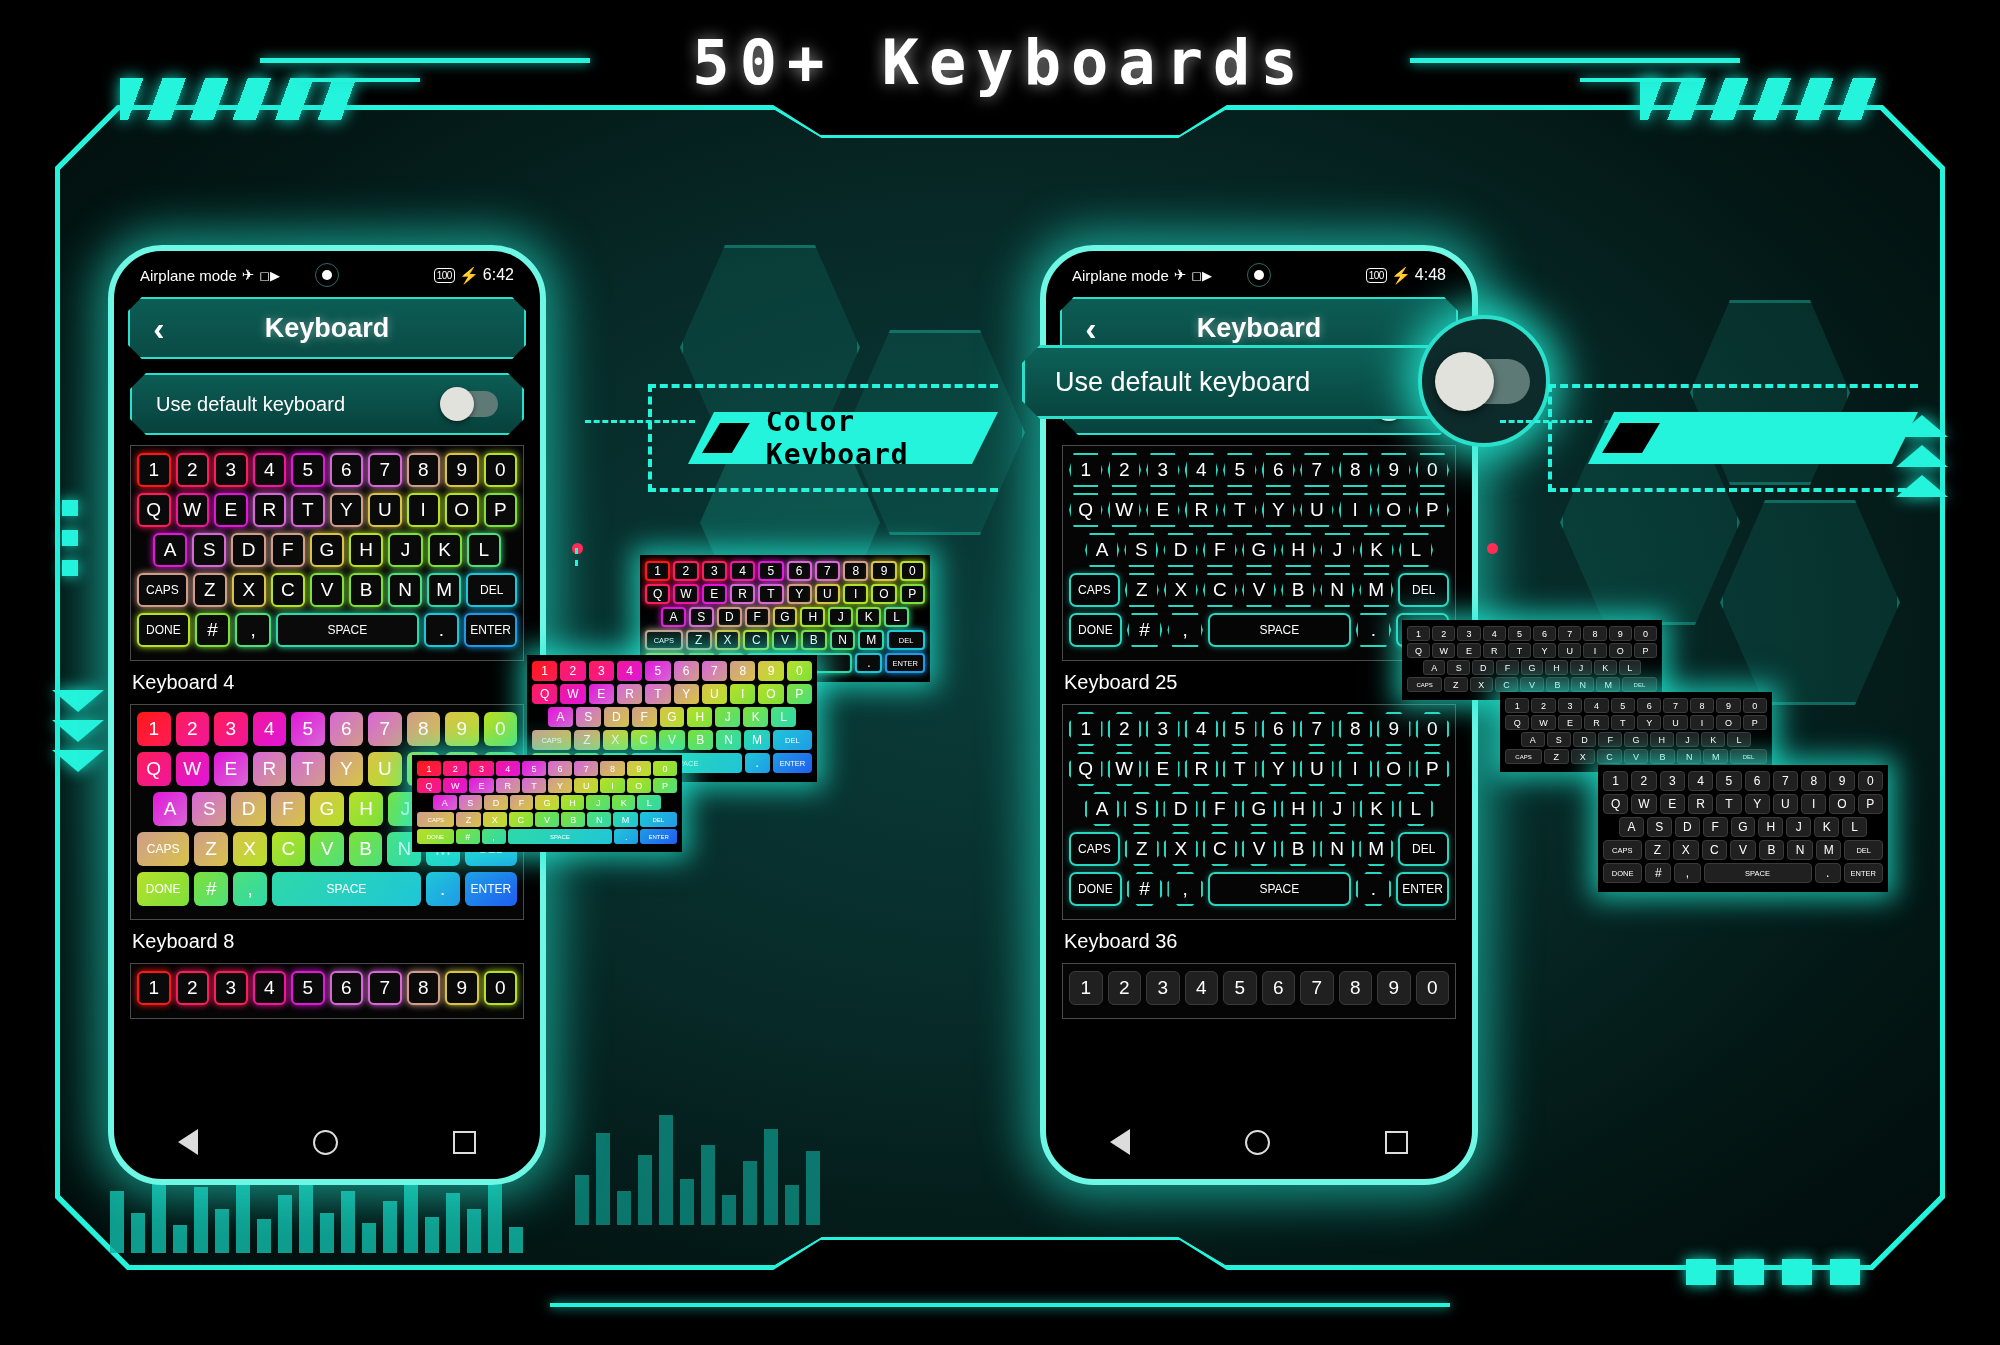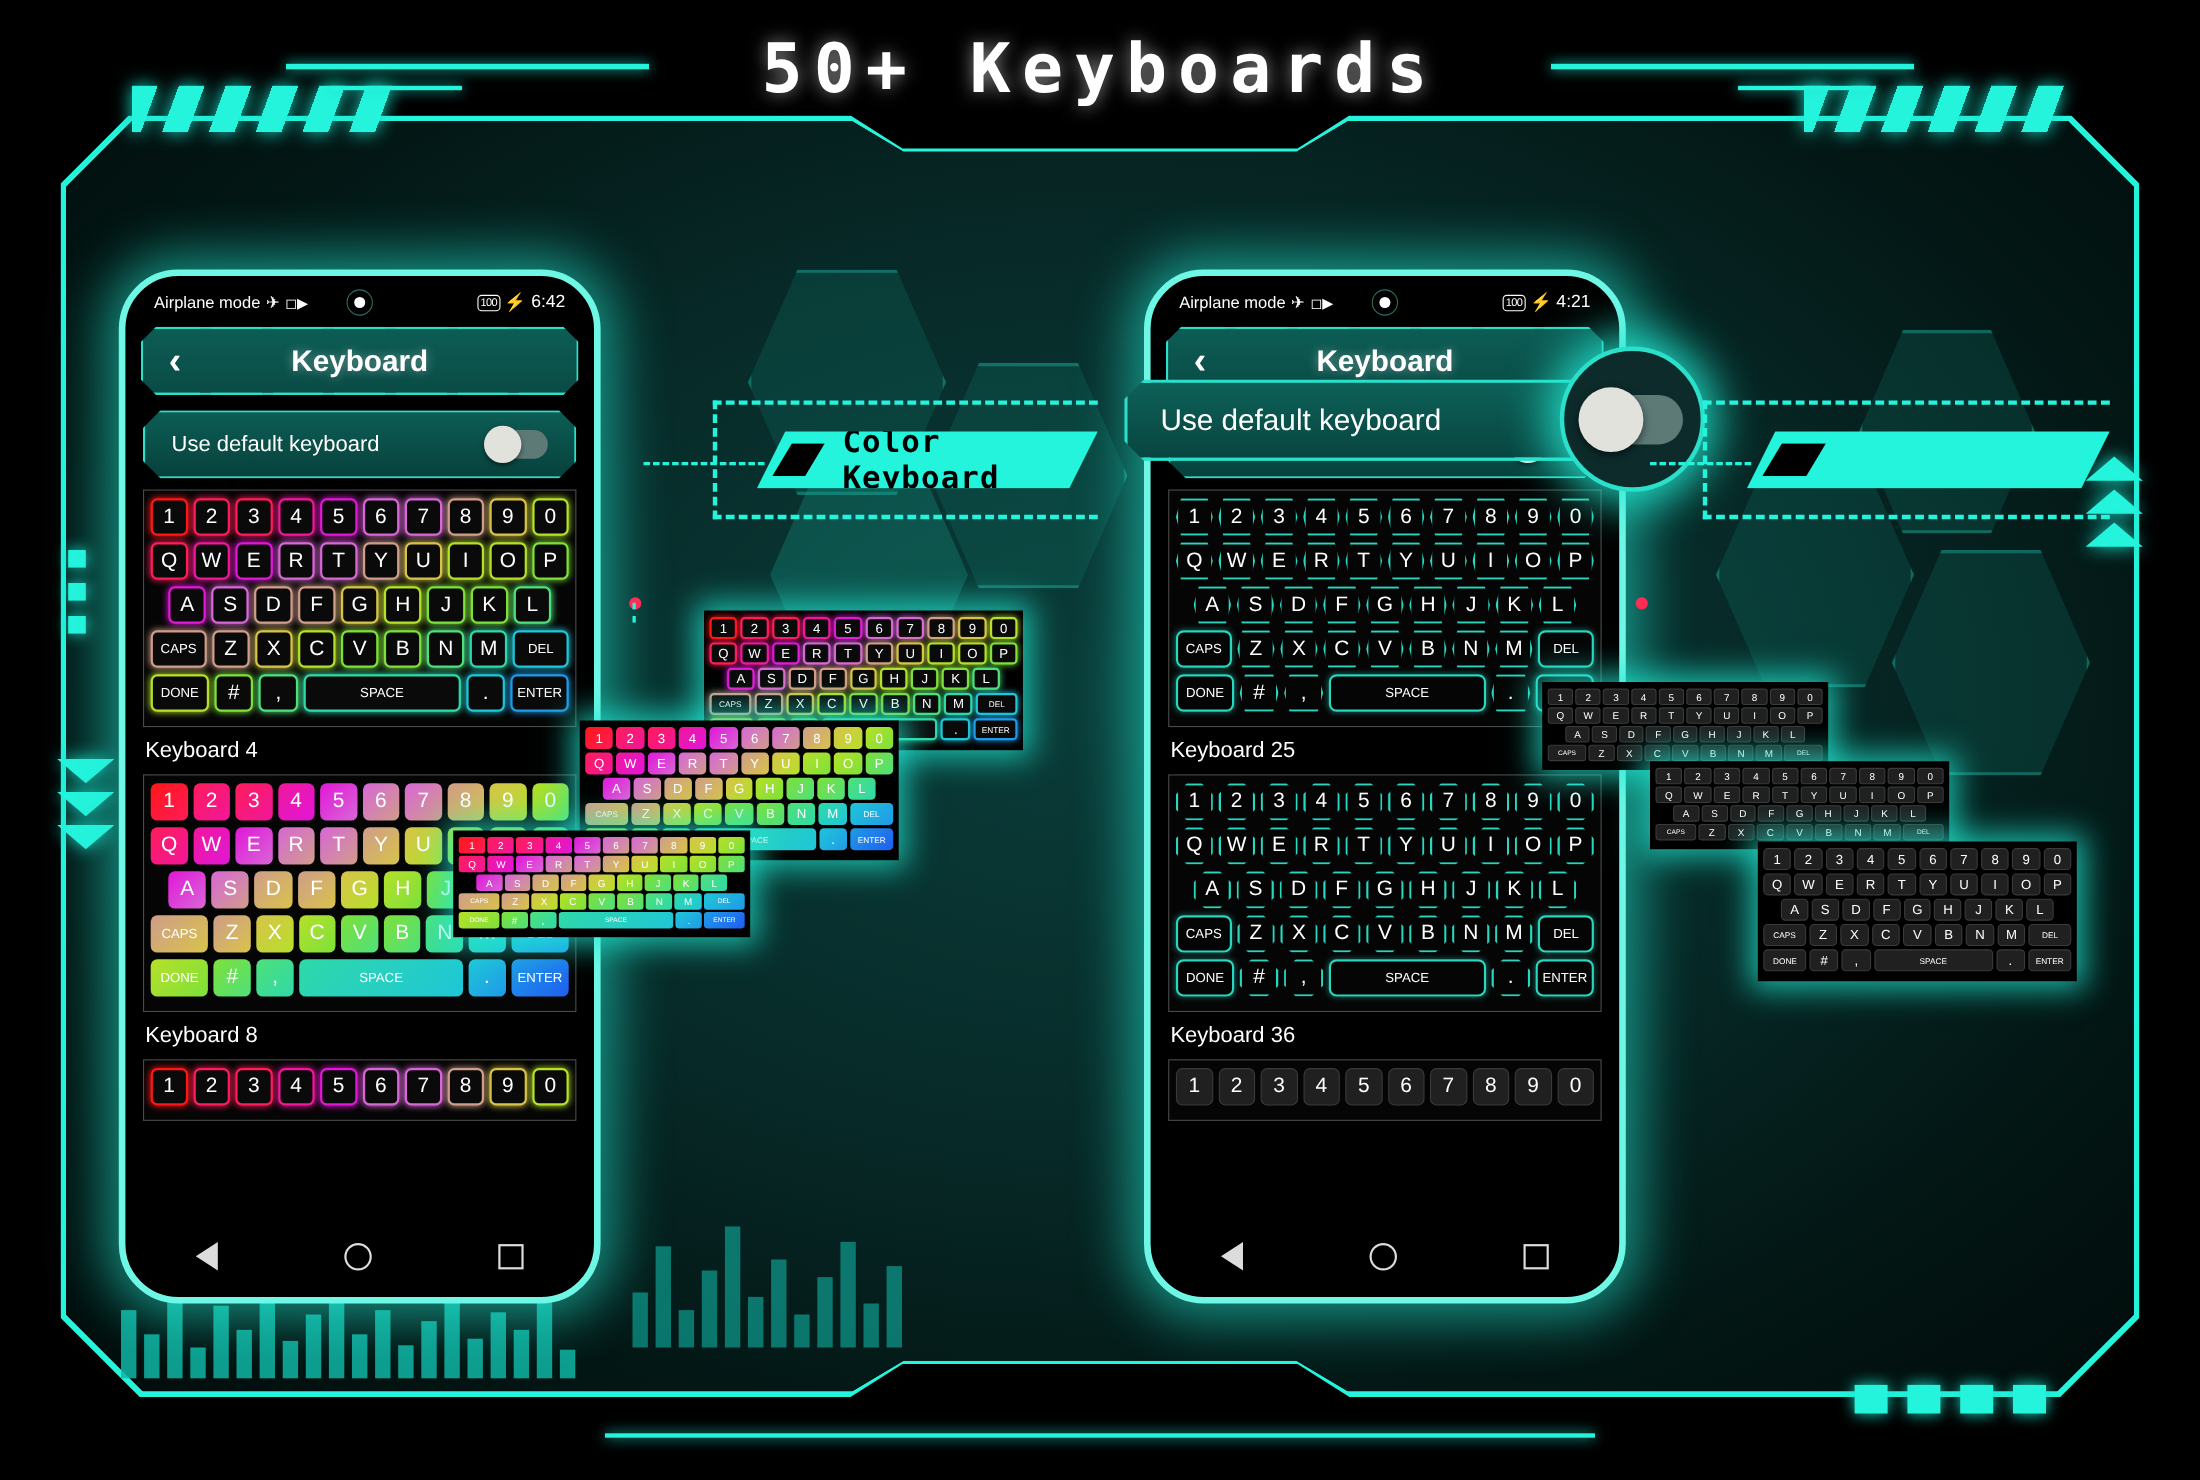--- a/index.html
+++ b/index.html
@@ -191,21 +191,21 @@
   }
   .float-kb .kb-row{ gap:3px; margin-bottom:3px; }
   .float-kb .key{ height:20px; font-size:12px; border-radius:4px; }
   .float-kb .key.wide{ font-size:7.5px; }
   .float-kb .key.space{ font-size:7.5px; }
   .float-kb.tiny .key{ height:15px; font-size:9px; border-radius:3px; }
   .float-kb.tiny .key.wide,.float-kb.tiny .key.space{ font-size:6px; }
   .float-kb.tiny .kb-row{ gap:2px; margin-bottom:2px; }
 
   
-  .callout{ position:absolute; }
+  .callout{ position:absolute;margin-top:20px; }
   .callout .dashbox{
     position:absolute; left:-40px; top:-28px; width:calc(100% + 40px); height:calc(100% + 56px);
     border:4px dashed #25f4dd; border-right:none;
   }
   .banner{
     position:relative; background:#25f4dd; height:52px; display:flex; align-items:center;
     padding:0 26px 0 14px; gap:16px;
     clip-path:polygon(26px 0,100% 0,calc(100% - 26px) 100%,0 100%);
     filter:drop-shadow(0 0 12px rgba(30,230,208,.8));
   }
@@ -505,21 +505,21 @@
         <span>Airplane mode</span>
         <span>✈</span>
         <span style="font-size:13px;">◻▶</span>
       </div>
       <div class="camdot">
           <span></span>
         </div>
       <div class="sb-right">
         <span class="batt">100</span>
         <span>⚡</span>
-        <span>4:21</span>
+        <span>4:48</span>
       </div>
     </div>
 
     <div class="app-header">
       <div class="hdr-segments"></div>
       <div class="hdr-segments bot"></div>
       <div class="back-chevron">‹</div>
       <div class="hdr-title">Keyboard</div>
     </div>
 

